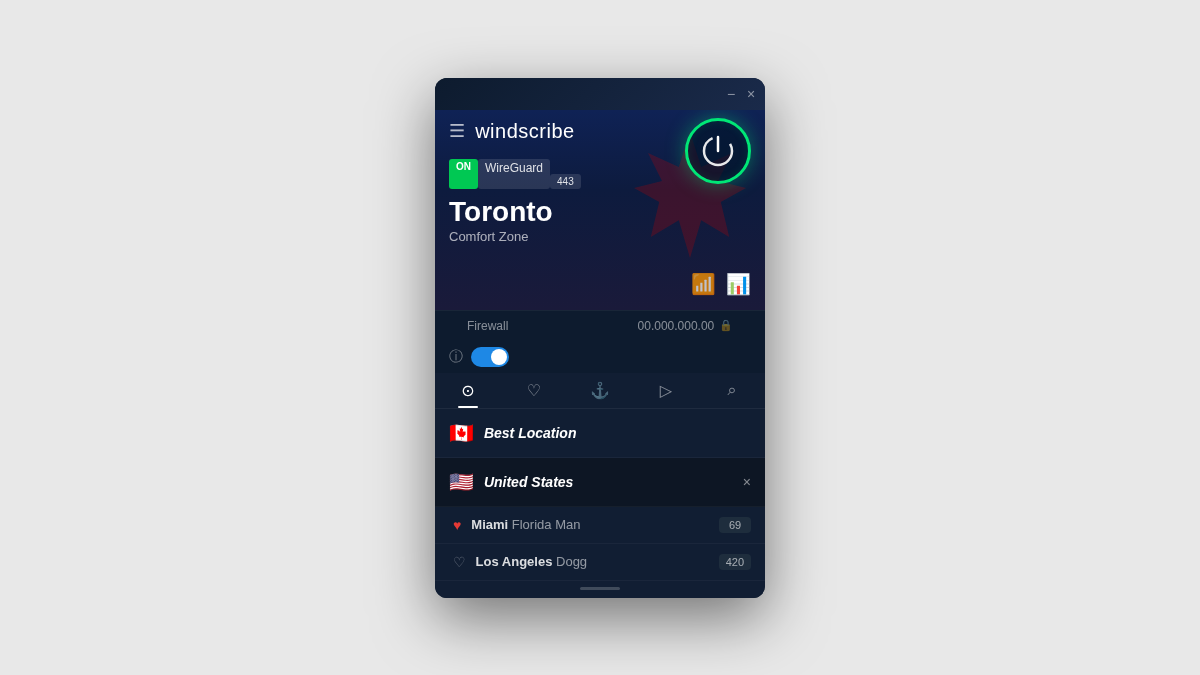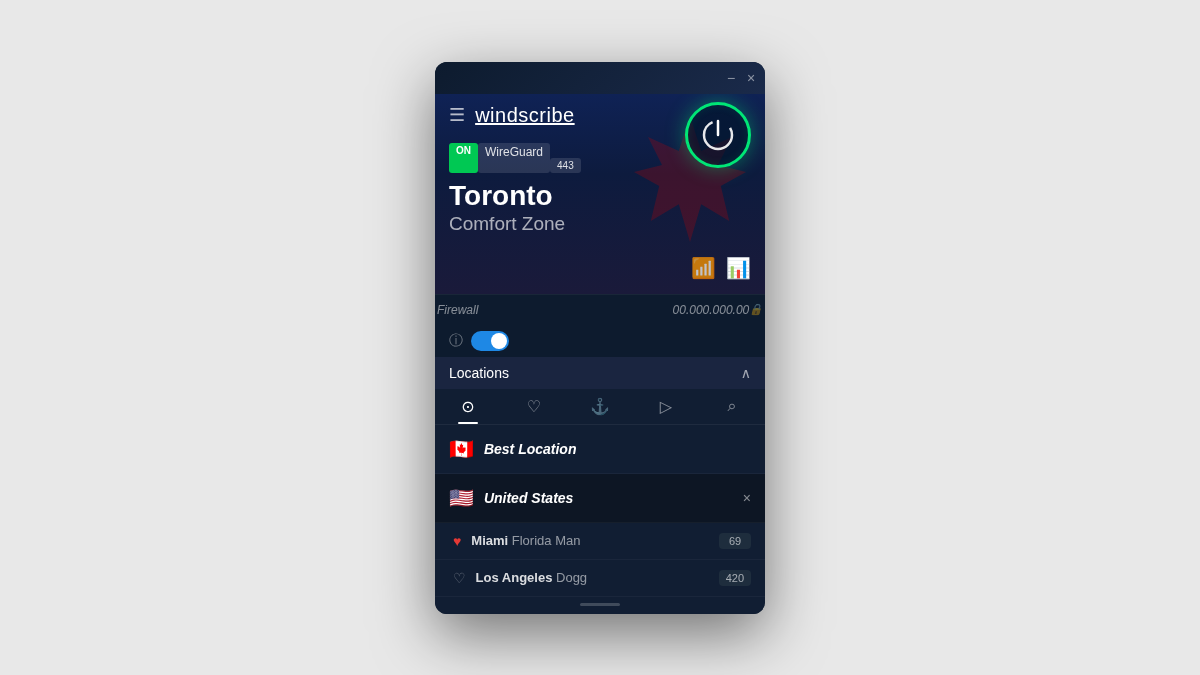--- a/index.html
+++ b/index.html
@@ -74,21 +74,20 @@
       color: rgba(255,255,255,0.7);
       font-size: 18px;
       cursor: pointer;
     }
 
     .brand-name {
       color: white;
       font-size: 20px;
       font-weight: 300;
       letter-spacing: 0.5px;
-      text-decoration: underline;
     }
 
     
     .power-btn {
       width: 66px;
       height: 66px;
       border-radius: 50%;
       border: 3px solid #00e676;
       background: rgba(0,20,40,0.6);
       display: flex;
@@ -141,21 +140,21 @@
       margin-top: 15px;
     }
 
     .city-name {
       font-size: 28px;
       font-weight: 700;
       color: white;
       line-height: 1.1;
     }
     .server-name {
-      font-size: 19px;
+      font-size: 13px;
       color: rgba(255,255,255,0.65);
       margin-top: 2px;
     }
 
     .signal-icons {
       position: absolute;
       right: 14px;
       bottom: 14px;
       display: flex;
       align-items: flex-end;
@@ -170,33 +169,33 @@
       color: #4fc3f7;
       font-size: 20px;
     }
 
     
     .firewall-bar {
       background: #0d1b2e;
       display: flex;
       align-items: center;
       justify-content: space-between;
-      padding: 8px 2px;
+      padding: 8px 32px;
       border-top: 1px solid rgba(255,255,255,0.05);
-      font-style: italic;
     }
     .firewall-label {
       color: rgba(255,255,255,0.5);
       font-size: 12px;
     }
     .firewall-ip {
       color: rgba(255,255,255,0.5);
       font-size: 12px;
       display: flex;
       align-items: center;
+      gap: 5px;
     }
     .lock-icon {
       font-size: 11px;
       color: rgba(255,255,255,0.4);
     }
 
     
     .toggle-row {
       background: #0d1b2e;
       display: flex;
@@ -432,24 +431,20 @@
     </span>
   </div>
 
   <div class="toggle-row">
     <span class="info-icon">ⓘ</span>
     <div class="toggle-switch">
       <div class="toggle-knob"></div>
     </div>
   </div>
 
-  <div class="locations-header">
-    <span class="locations-title">Locations</span>
-    <span class="chevron-icon">∧</span>
-  </div>
 
   <div class="tab-bar">
     <div class="tab-item active">
       <span class="tab-icon">⊙</span>
     </div>
     <div class="tab-item">
       <span class="tab-icon">♡</span>
     </div>
     <div class="tab-item">
       <span class="tab-icon">⚓</span>

